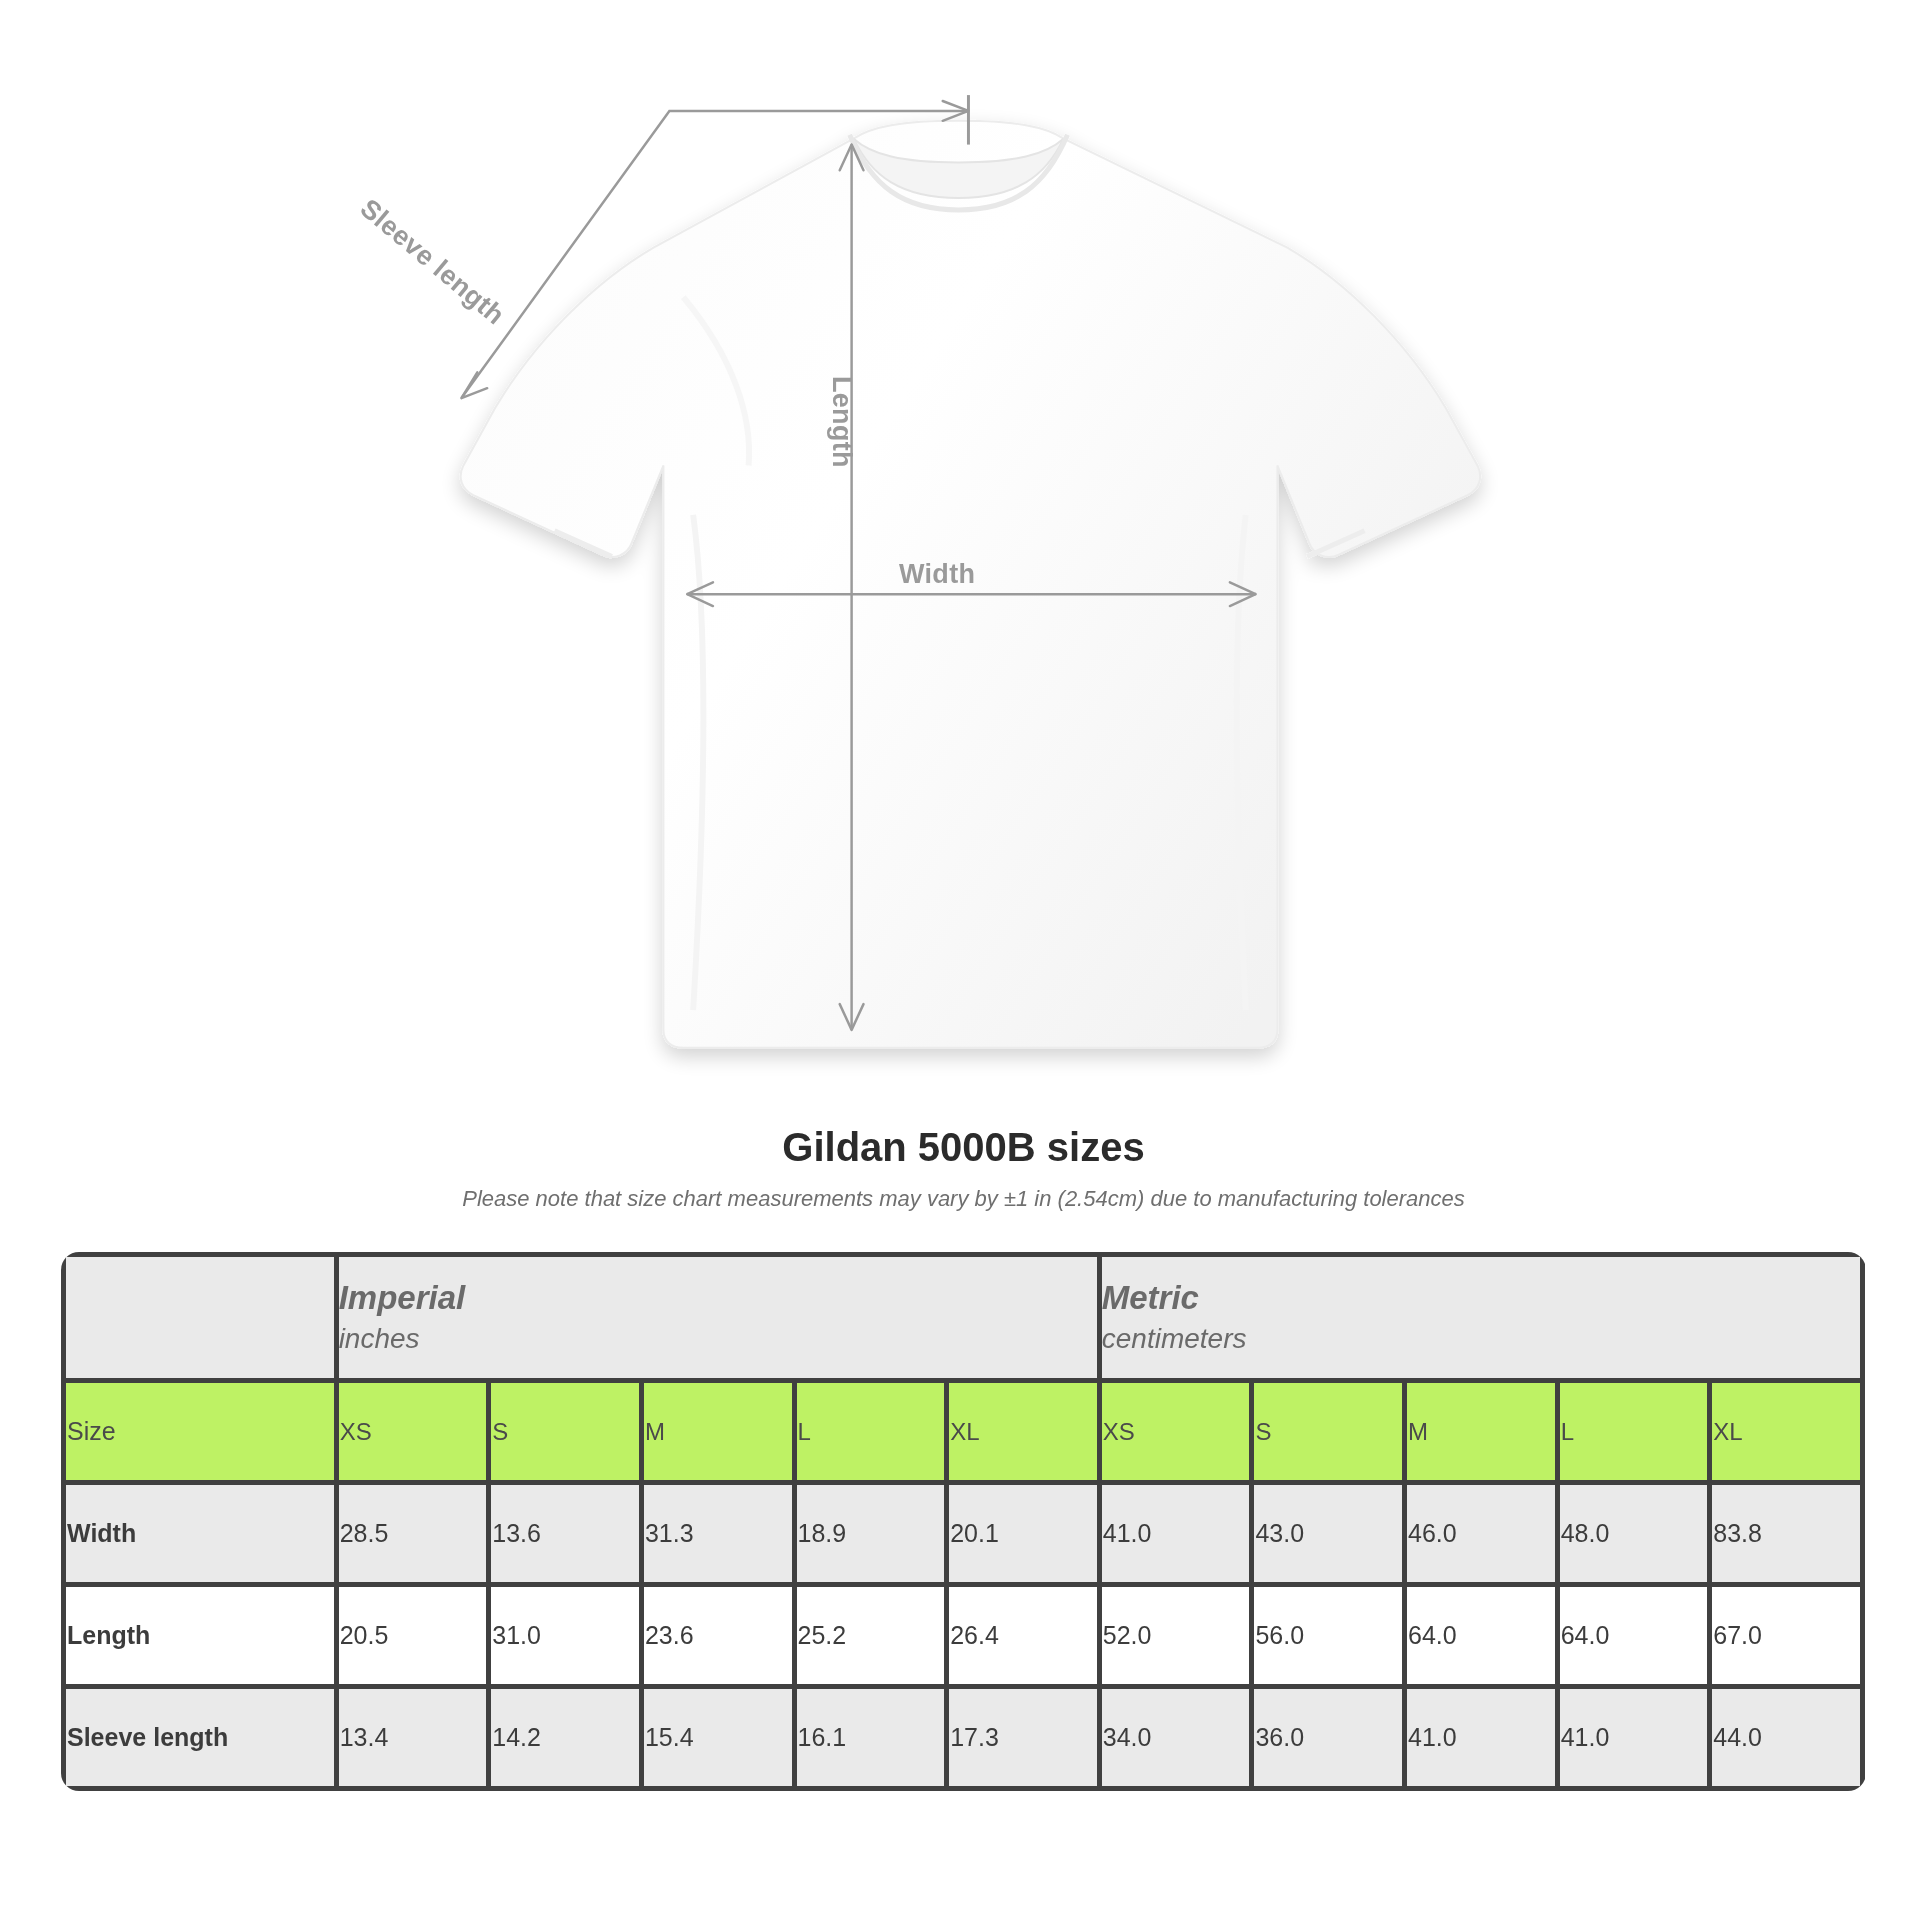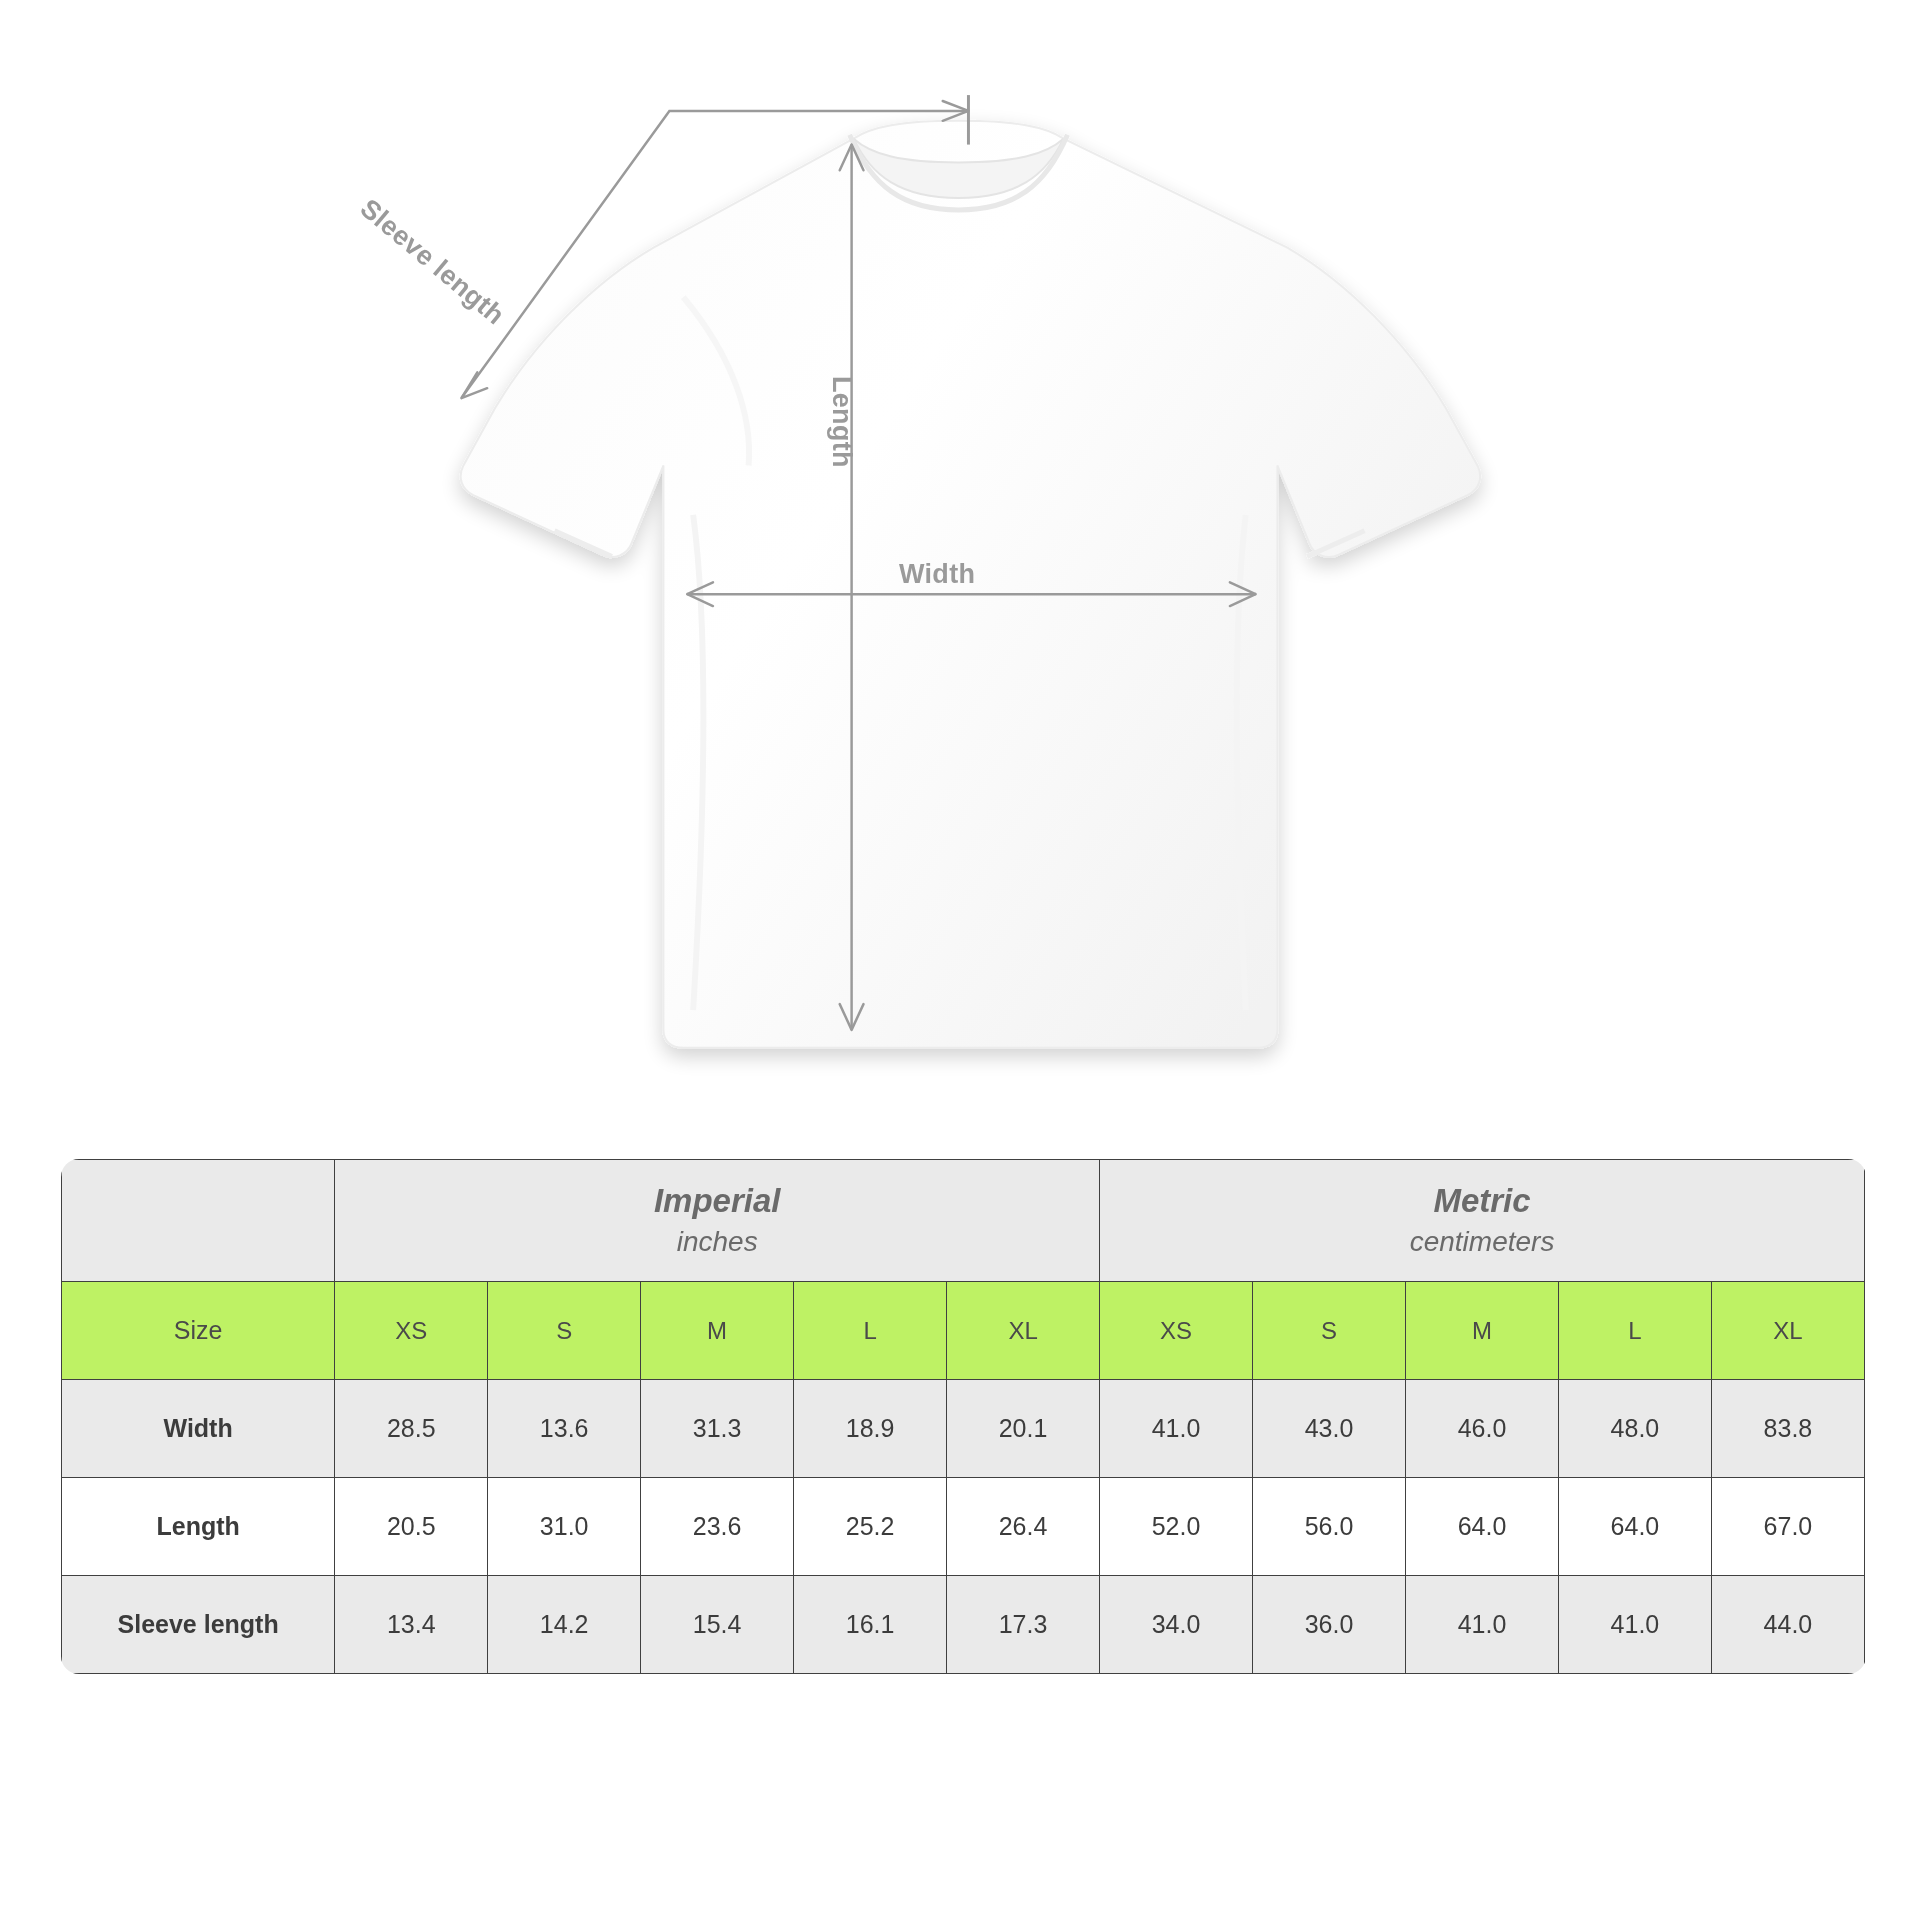--- a/index.html
+++ b/index.html
@@ -85,22 +85,21 @@
     border-radius: 18px;
     overflow: hidden;
     background: #ffffff;
   }
   table.size-table {
     border-collapse: collapse;
     width: 1804px;
     table-layout: fixed;
   }
   table.size-table td, table.size-table th {
-    border: 1px solid #404040;
-    text-align: center;
+    border: 5px solid #404040;
     font-weight: normal;
   }
 
   .unit-header-row td {
     background: #eaeaea;
     height: 121px;
     vertical-align: middle;
     padding: 0;
   }
   .unit-title {
@@ -232,20 +231,24 @@
         <path d="M694,600 L720,588 M694,600 L720,612" stroke-linecap="round"></path>
         <path d="M1268,600 L1242,588 M1268,600 L1242,612" stroke-linecap="round"></path>
       </g>
     </svg>
 
     <div class="dim-label label-sleeve">Sleeve length</div>
     <div class="dim-label label-length">Length</div>
     <div class="dim-label label-width">Width</div>
   </div>
 
+  <div class="title-block">
+    <h1 class="chart-title">Gildan 5000B sizes</h1>
+    <p class="chart-note">Please note that size chart measurements may vary by ±1 in (2.54cm) due to manufacturing tolerances</p>
+  </div>
 
   <div class="table-wrap">
     <table class="size-table">
       <colgroup>
         <col class="c-label">
         <col class="c-val">
           <col class="c-val">
           <col class="c-val">
           <col class="c-val">
           <col class="c-val">

